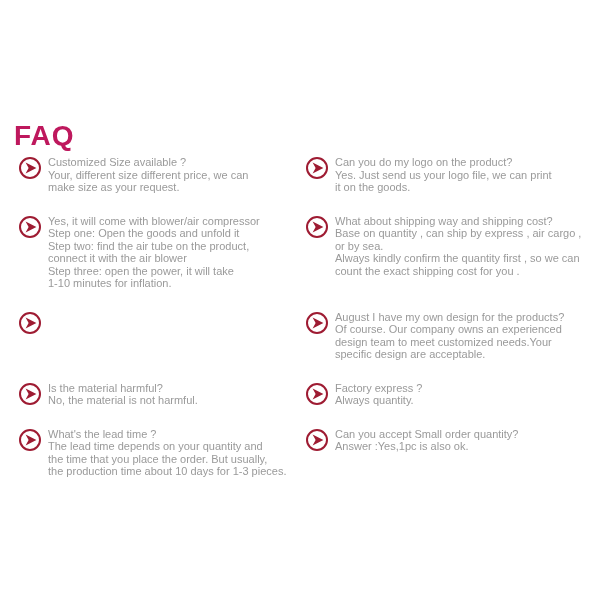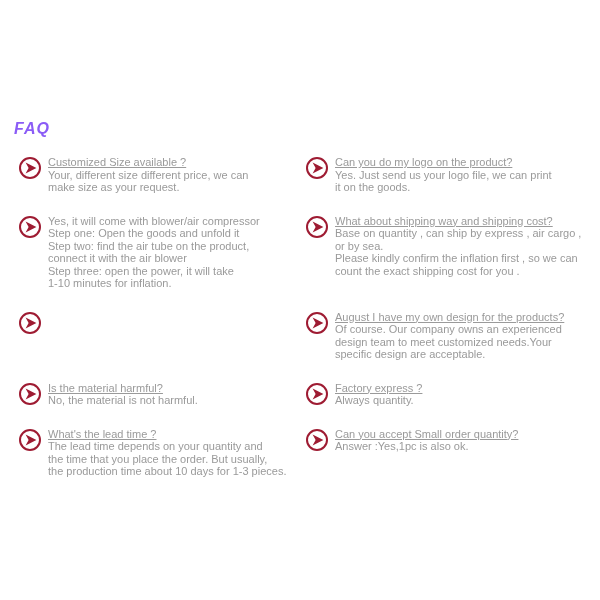--- a/index.html
+++ b/index.html
@@ -11,25 +11,24 @@
     width: 600px;
     height: 600px;
     overflow: hidden;
     font-family: "Liberation Sans", "DejaVu Sans", sans-serif;
     position: relative;
   }
   .page-title {
     position: absolute;
     left: 14px;
     top: 120px;
-    font-size: 16px;
+    font-size: 28px;
     font-weight: bold;
     letter-spacing: 1px;
-    color: #8b5cf6;
-    font-style: italic;
+    color: #be185d;
   }
   .faq-grid {
     position: absolute;
     left: 18px;
     top: 156px;
     width: 570px;
     display: grid;
     grid-template-columns: 287px auto;
     row-gap: 21px;
     align-items: start;
@@ -44,21 +43,21 @@
     height: 24px;
     margin-right: 6px;
     display: inline-block;
   }
   .icon svg { display: block; }
   .text {
     font-size: 11px;
     line-height: 12.5px;
     color: #9a9a9a;
   }
-  .q { white-space: pre-line; text-decoration: underline; }
+  .q { white-space: pre-line; }
   .a { white-space: pre-line; }
 </style>
 </head>
 <body>
 
 <div class="page-title">FAQ</div>
 
 <div class="faq-grid">
 
   <div class="item">
@@ -108,21 +107,21 @@
     <span class="icon">
       <svg width="24" height="24" viewBox="0 0 24 24">
           <circle cx="12" cy="12" r="10" fill="#ffffff" stroke="#9e1b32" stroke-width="2"></circle>
           <path d="M7.6 6.6 L18.4 12 L7.6 17.4 L10.6 12 Z" fill="#9e1b32"></path>
         </svg>
     </span>
     <div class="text">
       <div class="q">What about shipping way and shipping cost?</div>
       <div class="a">Base on quantity , can ship by express , air cargo ,
 or by sea.
-Please kindly confirm the inflation first , so we can
+Always kindly confirm the quantity first , so we can
 count the exact shipping cost for you .</div>
     </div>
   </div>
 
   <div class="item">
     <span class="icon">
       <svg width="24" height="24" viewBox="0 0 24 24">
           <circle cx="12" cy="12" r="10" fill="#ffffff" stroke="#9e1b32" stroke-width="2"></circle>
           <path d="M7.6 6.6 L18.4 12 L7.6 17.4 L10.6 12 Z" fill="#9e1b32"></path>
         </svg>

